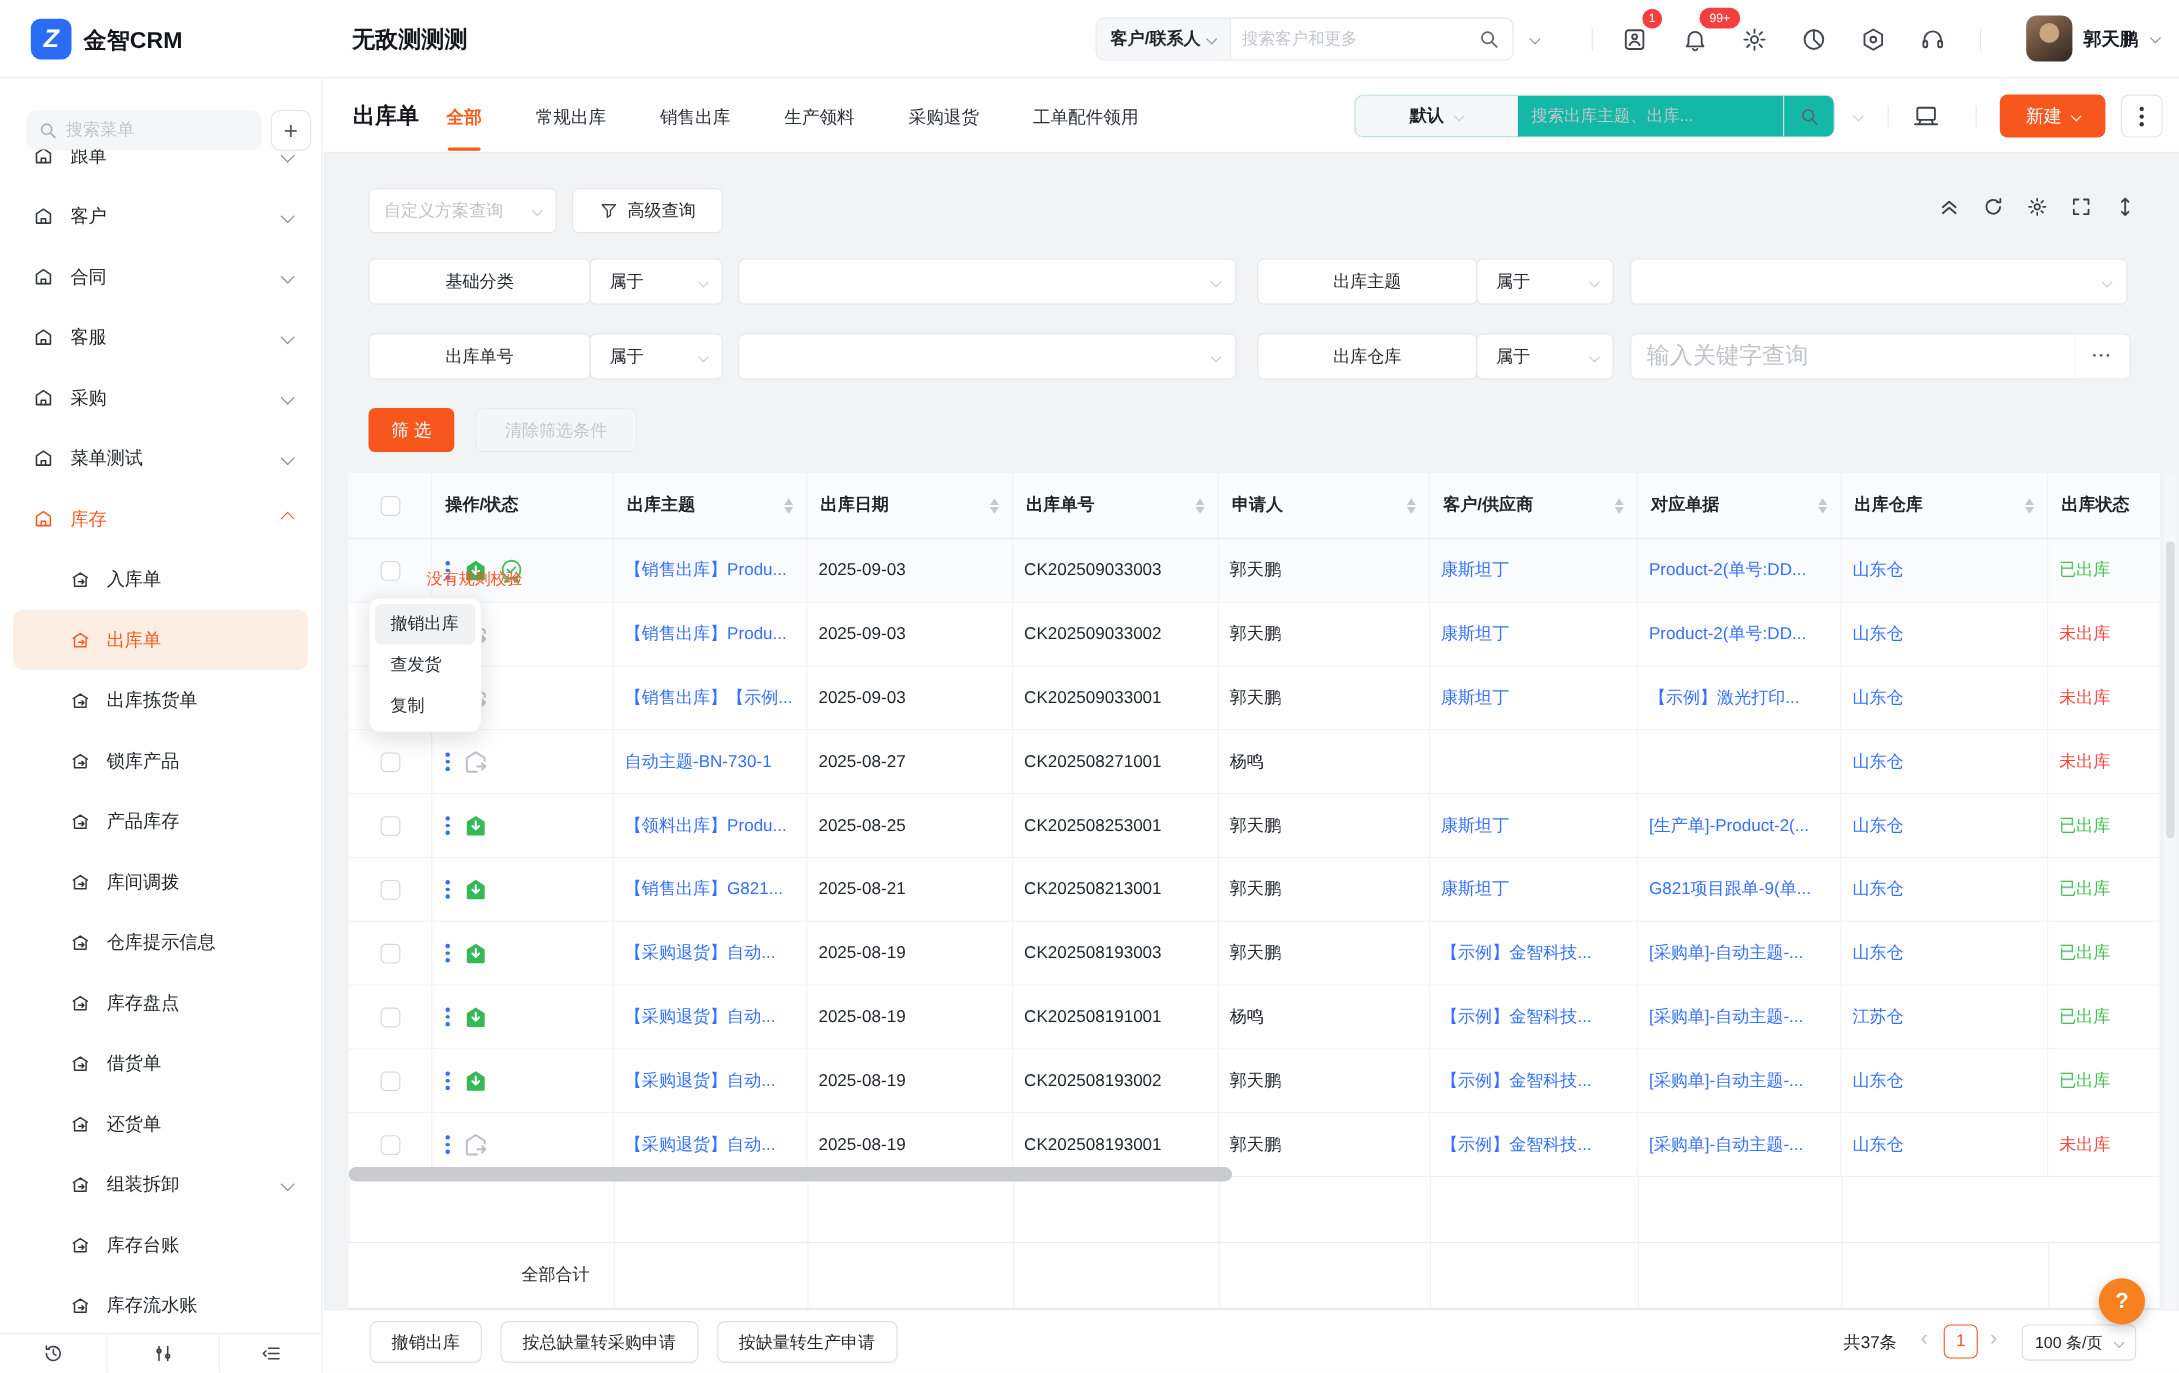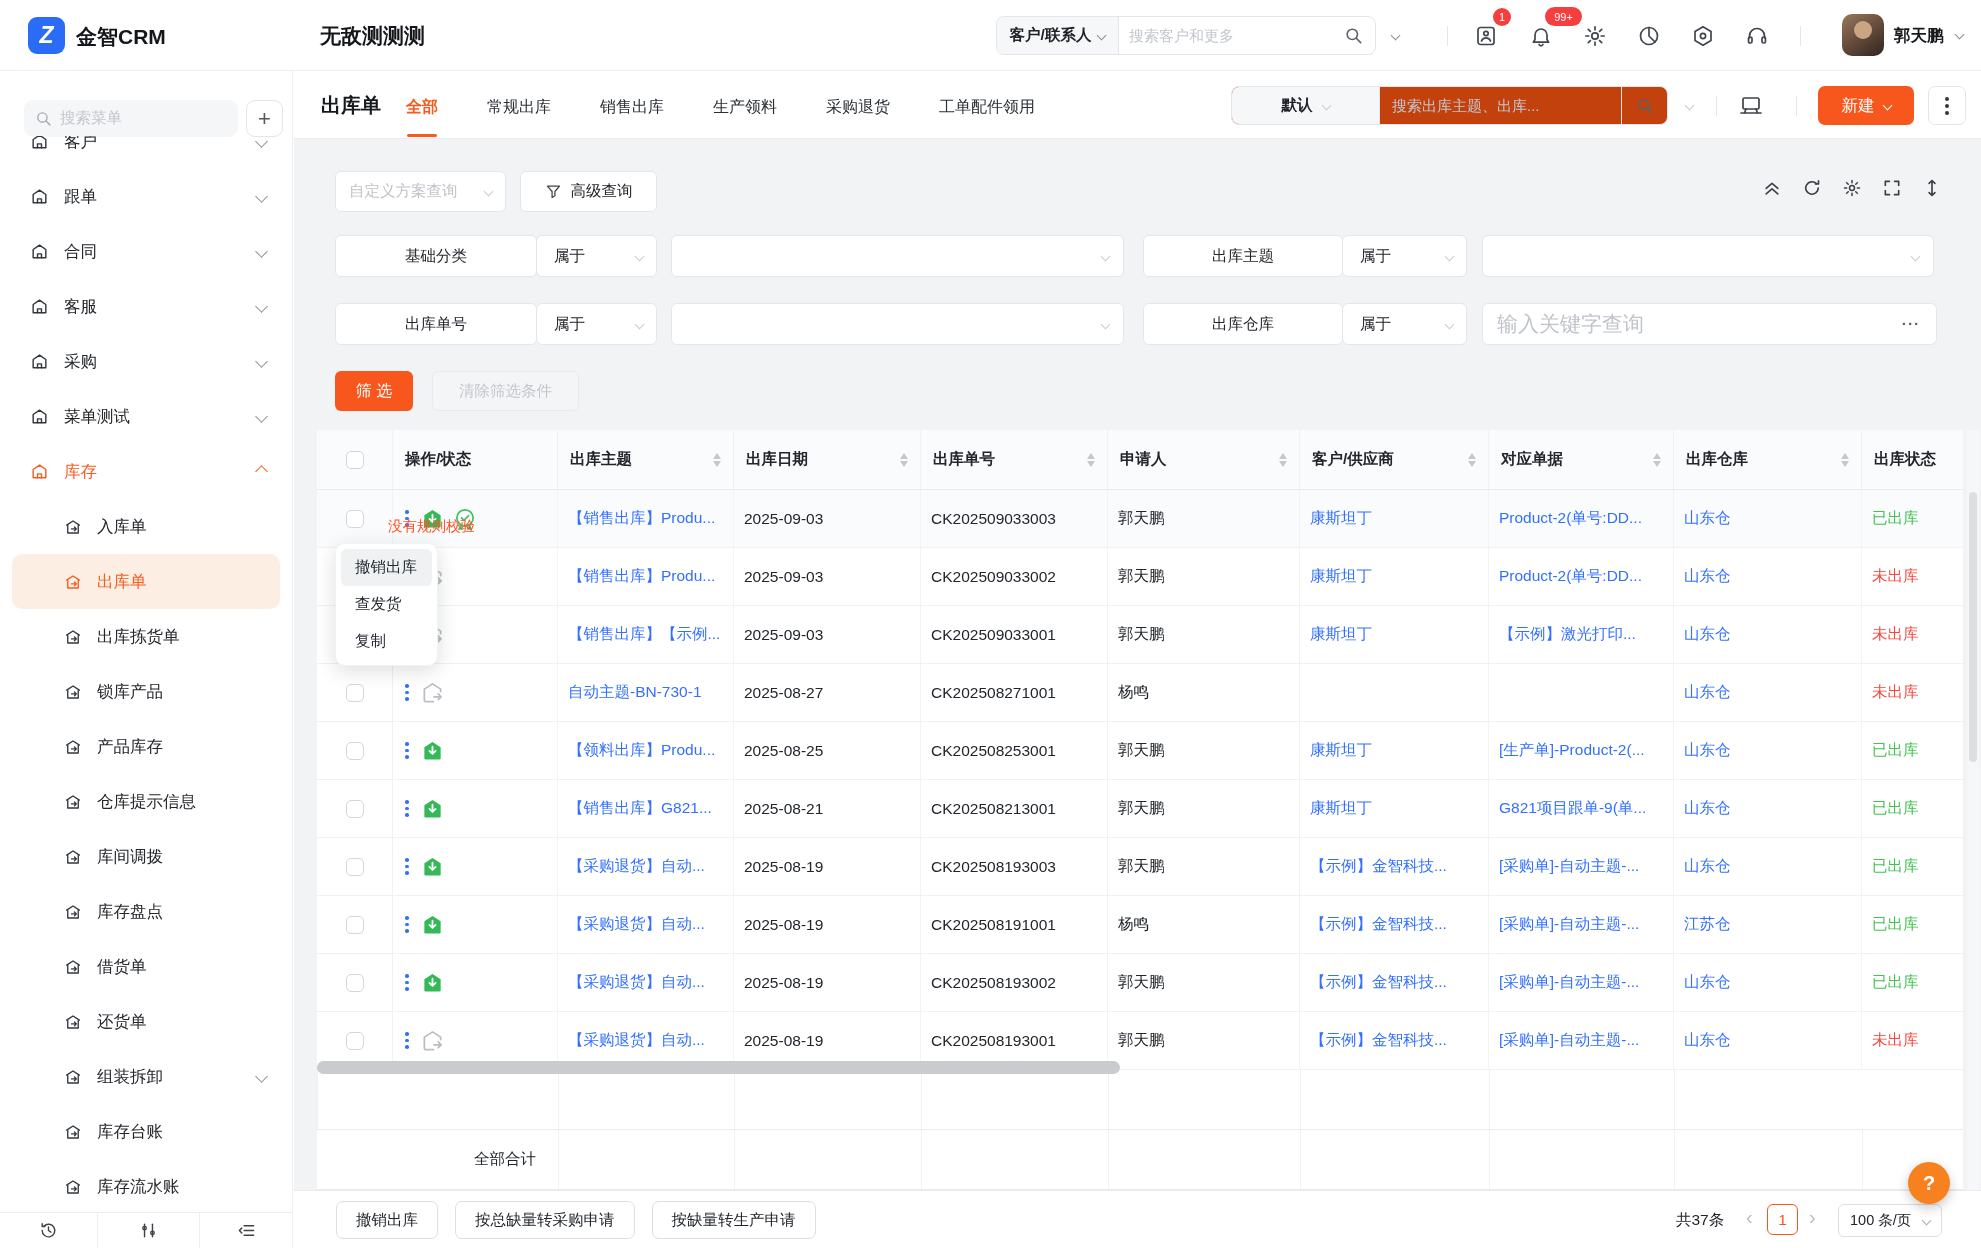--- a/index.html
+++ b/index.html
@@ -57,21 +57,21 @@
   .side-foot .zone:nth-child(3){flex:1}
 
   
   .main{position:absolute;left:294px;top:71px;right:0;bottom:0;background:#f2f3f5}
   .tabbar{position:absolute;left:0;top:0;right:0;height:68px;background:#fff;border-bottom:1px solid #e9ebee}
   .tb-title{position:absolute;left:27px;top:21px;font-size:20px;font-weight:bold;color:#15181c}
   .tabs{position:absolute;left:112px;top:26px;display:flex;gap:49px;font-size:16px;color:#2b3038}
   .tab{cursor:pointer;position:relative;white-space:nowrap}
   .tab.active{color:#f75b1f;font-weight:600}
   .tab.active::after{content:'';position:absolute;left:1px;right:1px;bottom:-19px;height:3px;background:#f75b1f;border-radius:2px}
-  .view-group{position:absolute;left:937px;top:15px;width:437px;height:39px;border:1px solid #e3e5e9;border-radius:8px;display:flex;background:#c2410c}
+  .view-group{position:absolute;left:937px;top:15px;width:437px;height:39px;border:1px solid #e3e5e9;border-radius:8px;display:flex;background:#14b8a6}
   .view-select{flex:0 0 148px;background:#f6f7f9;border-right:1px solid #e3e5e9;border-radius:7px 0 0 7px;
         display:flex;align-items:center;justify-content:center;gap:10px;font-size:15.5px;font-weight:600}
   .view-group input{flex:1;border:none;outline:none;background:transparent;padding:0 12px;font-size:15px;min-width:0}
   .view-group input::placeholder{color:#c2c6cd}
   .view-q{flex:0 0 46px;border-left:1px solid #e3e5e9;display:flex;align-items:center;justify-content:center;color:#5c616a}
   .tb-caret{position:absolute;left:1392px;top:31px}
   .tb-div{position:absolute;top:25px;width:1px;height:20px;background:#e3e5e9}
   .tb-monitor{position:absolute;left:1444px;top:23px;color:#3e434a}
   .btn-new{position:absolute;left:1524px;top:15px;width:96px;height:39px;background:#f7561c;border-radius:7px;color:#fff;
         font-size:16.5px;display:flex;align-items:center;justify-content:center;gap:9px;cursor:pointer}
@@ -240,31 +240,31 @@
     <div class="menu-list">
       <div>
 
       <div class="mitem">
             <span class="icon">
               <svg width="19" height="19" viewBox="0 0 24 24" fill="none" stroke="currentColor" stroke-width="1.8" stroke-linecap="round" stroke-linejoin="round">
                 <path d="M4 9.5L12 4l8 5.5V20H4z"></path>
                 <path d="M9.5 20v-5h5v5"></path>
               </svg>
             </span>
-            <span>客户</span>
+            <span>跟单</span>
             <span class="chev down"></span>
           </div>
           <div class="mitem">
             <span class="icon">
               <svg width="19" height="19" viewBox="0 0 24 24" fill="none" stroke="currentColor" stroke-width="1.8" stroke-linecap="round" stroke-linejoin="round">
                 <path d="M4 9.5L12 4l8 5.5V20H4z"></path>
                 <path d="M9.5 20v-5h5v5"></path>
               </svg>
             </span>
-            <span>跟单</span>
+            <span>客户</span>
             <span class="chev down"></span>
           </div>
           <div class="mitem">
             <span class="icon">
               <svg width="19" height="19" viewBox="0 0 24 24" fill="none" stroke="currentColor" stroke-width="1.8" stroke-linecap="round" stroke-linejoin="round">
                 <path d="M4 9.5L12 4l8 5.5V20H4z"></path>
                 <path d="M9.5 20v-5h5v5"></path>
               </svg>
             </span>
             <span>合同</span>
@@ -369,32 +369,32 @@
 
           </div>
           <div class="mitem">
             <span class="icon">
               <svg width="18" height="18" viewBox="0 0 24 24" fill="none" stroke="currentColor" stroke-width="1.8" stroke-linecap="round" stroke-linejoin="round">
                 <path d="M5 10V20h14V10"></path>
                 <path d="M3.5 9.5L12 4l8.5 5.5"></path>
                 <path d="M10 14.5h6M14 12l2.5 2.5L14 17"></path>
               </svg>
             </span>
+            <span>库间调拨</span>
+
+          </div>
+          <div class="mitem">
+            <span class="icon">
+              <svg width="18" height="18" viewBox="0 0 24 24" fill="none" stroke="currentColor" stroke-width="1.8" stroke-linecap="round" stroke-linejoin="round">
+                <path d="M5 10V20h14V10"></path>
+                <path d="M3.5 9.5L12 4l8.5 5.5"></path>
+                <path d="M10 14.5h6M14 12l2.5 2.5L14 17"></path>
+              </svg>
+            </span>
             <span>仓库提示信息</span>
-
-          </div>
-          <div class="mitem">
-            <span class="icon">
-              <svg width="18" height="18" viewBox="0 0 24 24" fill="none" stroke="currentColor" stroke-width="1.8" stroke-linecap="round" stroke-linejoin="round">
-                <path d="M5 10V20h14V10"></path>
-                <path d="M3.5 9.5L12 4l8.5 5.5"></path>
-                <path d="M10 14.5h6M14 12l2.5 2.5L14 17"></path>
-              </svg>
-            </span>
-            <span>库间调拨</span>
 
           </div>
           <div class="mitem">
             <span class="icon">
               <svg width="18" height="18" viewBox="0 0 24 24" fill="none" stroke="currentColor" stroke-width="1.8" stroke-linecap="round" stroke-linejoin="round">
                 <path d="M5 10V20h14V10"></path>
                 <path d="M3.5 9.5L12 4l8.5 5.5"></path>
                 <path d="M10 14.5h6M14 12l2.5 2.5L14 17"></path>
               </svg>
             </span>

